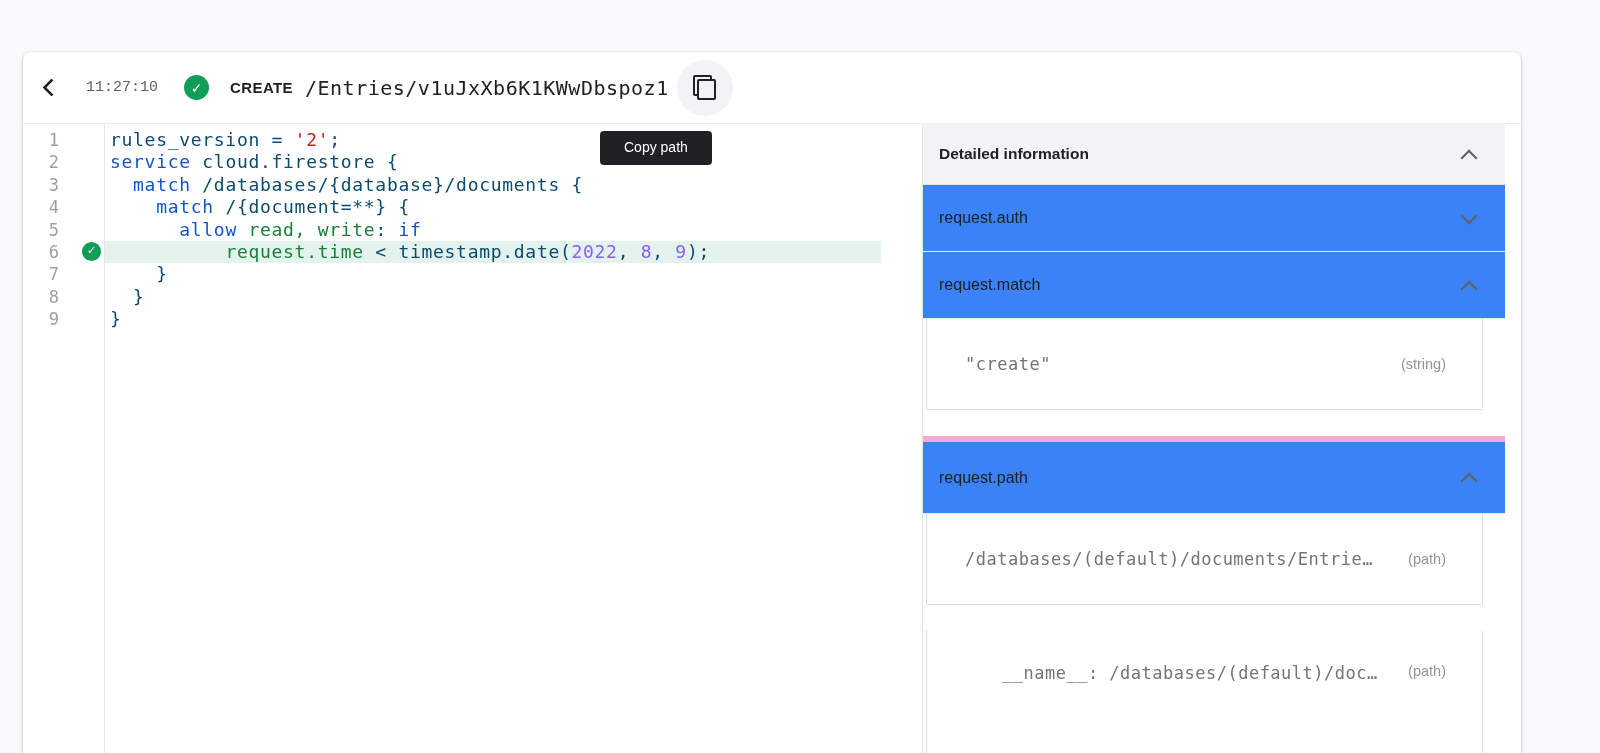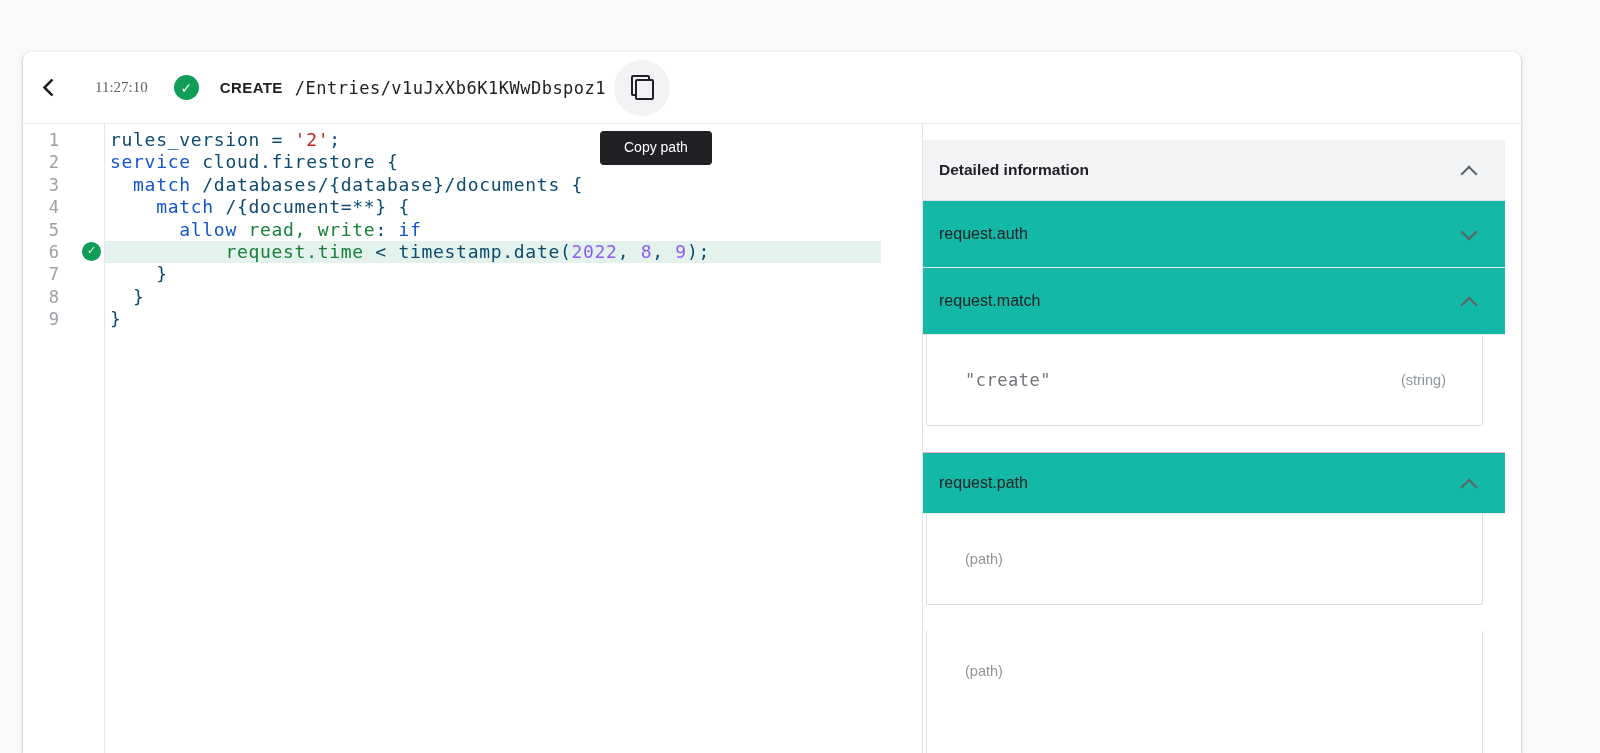--- a/index.html
+++ b/index.html
@@ -37,22 +37,22 @@
   }
   .arrow-left {
     width: 13px; height: 13px;
     border-left: 3px solid #1f1f1f;
     border-bottom: 3px solid #1f1f1f;
     transform: rotate(45deg);
     border-radius: 1px;
     margin-left: 5px;
   }
   .timestamp {
-    margin-left: 28px;
-    font-family: Liberation Serif, serif;
+    margin-left: 19px;
+    font-family: Liberation Mono, monospace;
     font-size: 15px;
     color: #5f6368;
   }
   .check-badge {
     margin-left: 26px;
     width: 25px; height: 25px; border-radius: 50%;
     background: #0f9d58;
     display: flex; align-items: center; justify-content: center;
     flex: none;
   }
@@ -63,21 +63,21 @@
   }
   .method {
     margin-left: 21px;
     font-size: 15px; font-weight: 700; letter-spacing: .4px;
     color: #202124;
     text-align: center;
   }
   .req-path {
     margin-left: 12px;
     font-family: "DejaVu Sans Mono", "Liberation Mono", monospace;
-    font-size: 17px; letter-spacing: .5px;
+    font-size: 20px; letter-spacing: .5px;
     color: #202124;
   }
   .copy-btn {
     margin-left: 8px;
     width: 56px; height: 56px; border-radius: 50%;
     background: #f1f3f4; border: none; cursor: pointer;
     display: flex; align-items: center; justify-content: center;
     flex: none;
   }
   .copy-icon { position: relative; width: 23px; height: 25px; }
@@ -161,32 +161,31 @@
     background: #fff;
     overflow: hidden;
   }
   .detail-header {
     height: 61px;
     background: #f1f3f4;
     border-bottom: 1px solid #e0e0e0;
     display: flex; align-items: center; justify-content: space-between;
     padding: 0 30px 0 16px;
     cursor: pointer;
-    margin-top: 16px;
   }
   .detail-title { font-size: 15.5px; font-weight: 700; color: #202124; }
   .section-row {
     height: 67px;
     display: flex; align-items: center; justify-content: space-between;
     padding: 0 30px 0 16px;
     border-bottom: 1px solid #e6e8ea;
-    background: #14b8a6;
+    background: #3b82f6;
     cursor: pointer;
   }
-  .section-row.bt { border-top: 1px solid #f9a8d4; height: 62px; }
+  .section-row.bt { border-top: 6px solid #f9a8d4; height: 78px; }
   .section-label { font-size: 16px; color: #202124; }
 
   .chev {
     width: 12px; height: 12px; flex: none;
     border-right: 2.4px solid #5f6368;
     border-bottom: 2.4px solid #5f6368;
   }
   .chev.up   { transform: rotate(-135deg); margin-top: 7px; }
   .chev.down { transform: rotate(45deg);  margin-top: -5px; }
 
@@ -296,21 +295,23 @@
     <div class="value-box">
       <span class="mono-value">"create"</span>
       <span class="type-label">(string)</span>
     </div>
 
     <div class="section-row bt">
       <span class="section-label">request.path</span>
       <span class="chev up"></span>
     </div>
     <div class="value-box">
+      <span class="mono-value">/databases/(default)/documents/Entrie…</span>
       <span class="type-label">(path)</span>
     </div>
 
     <div class="value-box tall">
+      <span class="mono-value indent">__name__: /databases/(default)/doc…</span>
       <span class="type-label">(path)</span>
     </div>
 
   </div>
 </div>
 
 </body></html>

